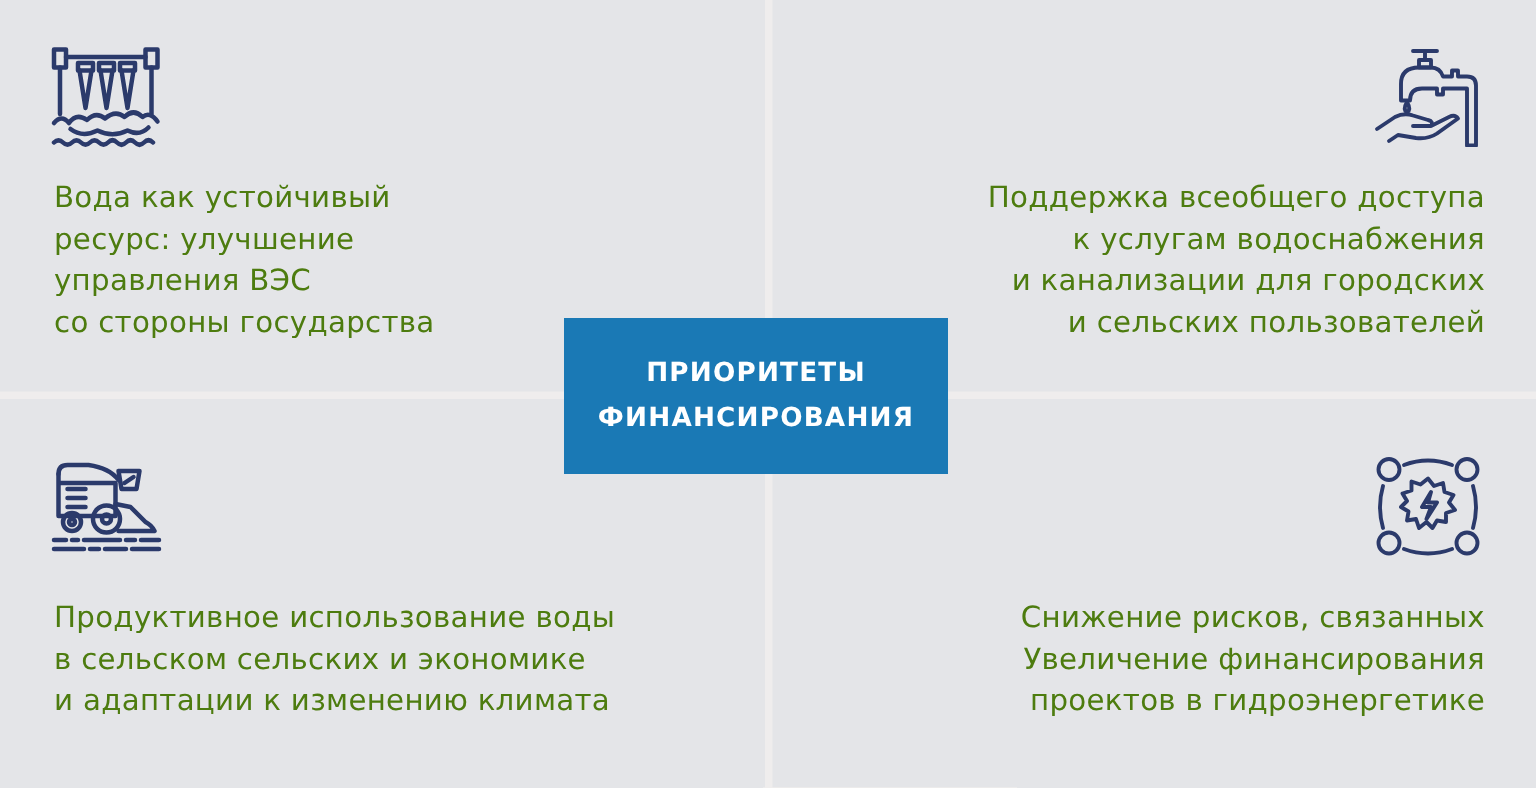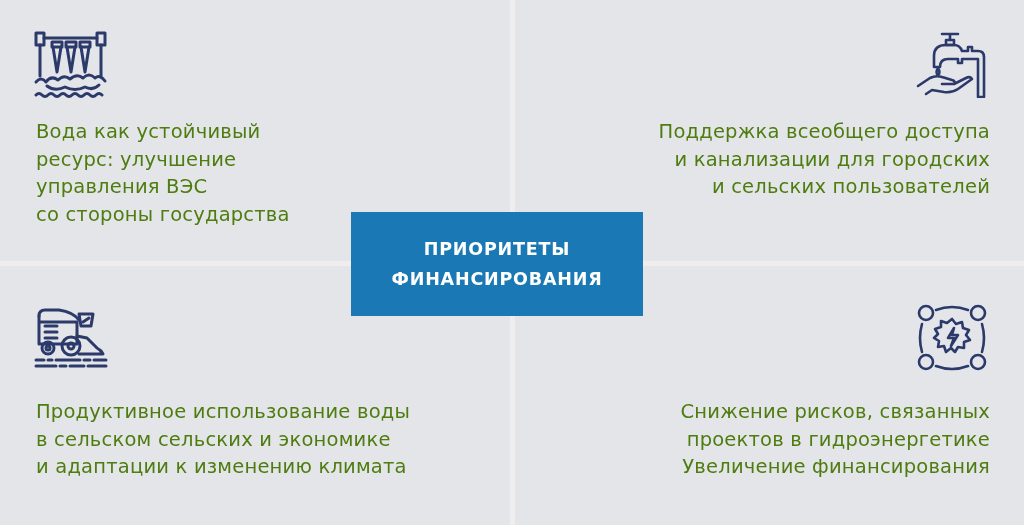--- a/index.html
+++ b/index.html
@@ -18,21 +18,21 @@
     .icon { position: absolute; width: 76px; height: 70px; }
     .icon svg { width: 100%; height: 100%; display: block; }
     .txt {
       position: absolute; color: #4d7c0f; font-size: 19.5px; line-height: 27.5px;
       letter-spacing: 0.2px; white-space: nowrap;
     }
     .txt div { display: block; }
     .left { text-align: left; }
     .right { text-align: right; }
     .center-box {
-      position: absolute; left: 351px; top: 212px; width: 292px; height: 104px;
+      position: absolute; left: 376px; top: 212px; width: 256px; height: 104px;
       background: #1a79b5; color: #ffffff; display: flex; flex-direction: column;
       align-items: center; justify-content: center;
       font-weight: bold; font-size: 17.5px; line-height: 30px; letter-spacing: 0.8px;
     }
   </style>
 </head>
 <body>
 
 <div class="panel p-tl"></div>
 <div class="panel p-tr"></div>
@@ -68,20 +68,21 @@
   <svg viewBox="0 0 76 70" fill="none" stroke="#2b3a6b" stroke-width="2.6" stroke-linejoin="round" stroke-linecap="round">
     <path d="M28 6 h16 M36 6 v6"></path>
     <rect x="32" y="12" width="8" height="5"></rect>
     <path d="M20 28 q0 -11 12 -11 h8 q6 0 8 6 h6 v-4 h4 v4 h6 q6 0 6 6 v40 h-6 v-38 h-16 v4 h-4 v-4 h-10 q-8 0 -8 8 h-6 z"></path>
     <path d="M24 40 q3 5 0 7 q-3 -2 0 -7 z"></path>
     <path d="M4 58 l12 -8 q6 -3 12 -1 l10 3 q4 1 2 4 h-12 m12 0 l12 -6 q4 -2 6 1 l-14 10 q-6 4 -14 3 l-12 -2 l-6 4"></path>
   </svg>
 </div>
 <div class="txt right" style="right:34px;top:118px;">
   <div>Поддержка всеобщего доступа</div>
+  <div>к услугам водоснабжения</div>
   <div>и канализации для городских</div>
   <div>и сельских пользователей</div>
 </div>
 
 <div class="icon" style="left:33px;top:302px;">
   <svg viewBox="0 0 76 70" fill="none" stroke="#2b3a6b" stroke-width="3" stroke-linejoin="round" stroke-linecap="round">
     <path d="M6 14 q0 -6 6 -6 h14 q14 2 20 10"></path>
     <path d="M6 14 v28 h38 v-22 h-38"></path>
     <line x1="12" y1="24" x2="24" y2="24"></line>
     <line x1="12" y1="30" x2="24" y2="30"></line>
@@ -112,20 +113,20 @@
     <path d="M22 8 q16 -6 32 0"></path>
     <path d="M22 64 q16 6 32 0"></path>
     <path d="M8 22 q-4 14 0 28"></path>
     <path d="M68 22 q4 14 0 28"></path>
     <path d="M38 17 l4 5 l6 -2 l1 6 l6 2 l-3 5 l4 5 l-6 2 l0 6 l-6 -1 l-3 5 l-4 -4 l-5 4 l-2 -6 l-6 1 l1 -6 l-5 -3 l4 -4 l-3 -5 l6 -2 l0 -6 l6 2 z"></path>
     <path d="M40 26 l-6 10 h6 l-3 8 l7 -11 h-6 z"></path>
   </svg>
 </div>
 <div class="txt right" style="right:34px;top:398px;">
   <div>Снижение рисков, связанных</div>
+  <div>Увеличение финансирования</div>
   <div>проектов в гидроэнергетике</div>
-  <div>Увеличение финансирования</div>
 </div>
 
 <div class="center-box">
   <div>ПРИОРИТЕТЫ</div>
   <div>ФИНАНСИРОВАНИЯ</div>
 </div>
 
 </body></html>

